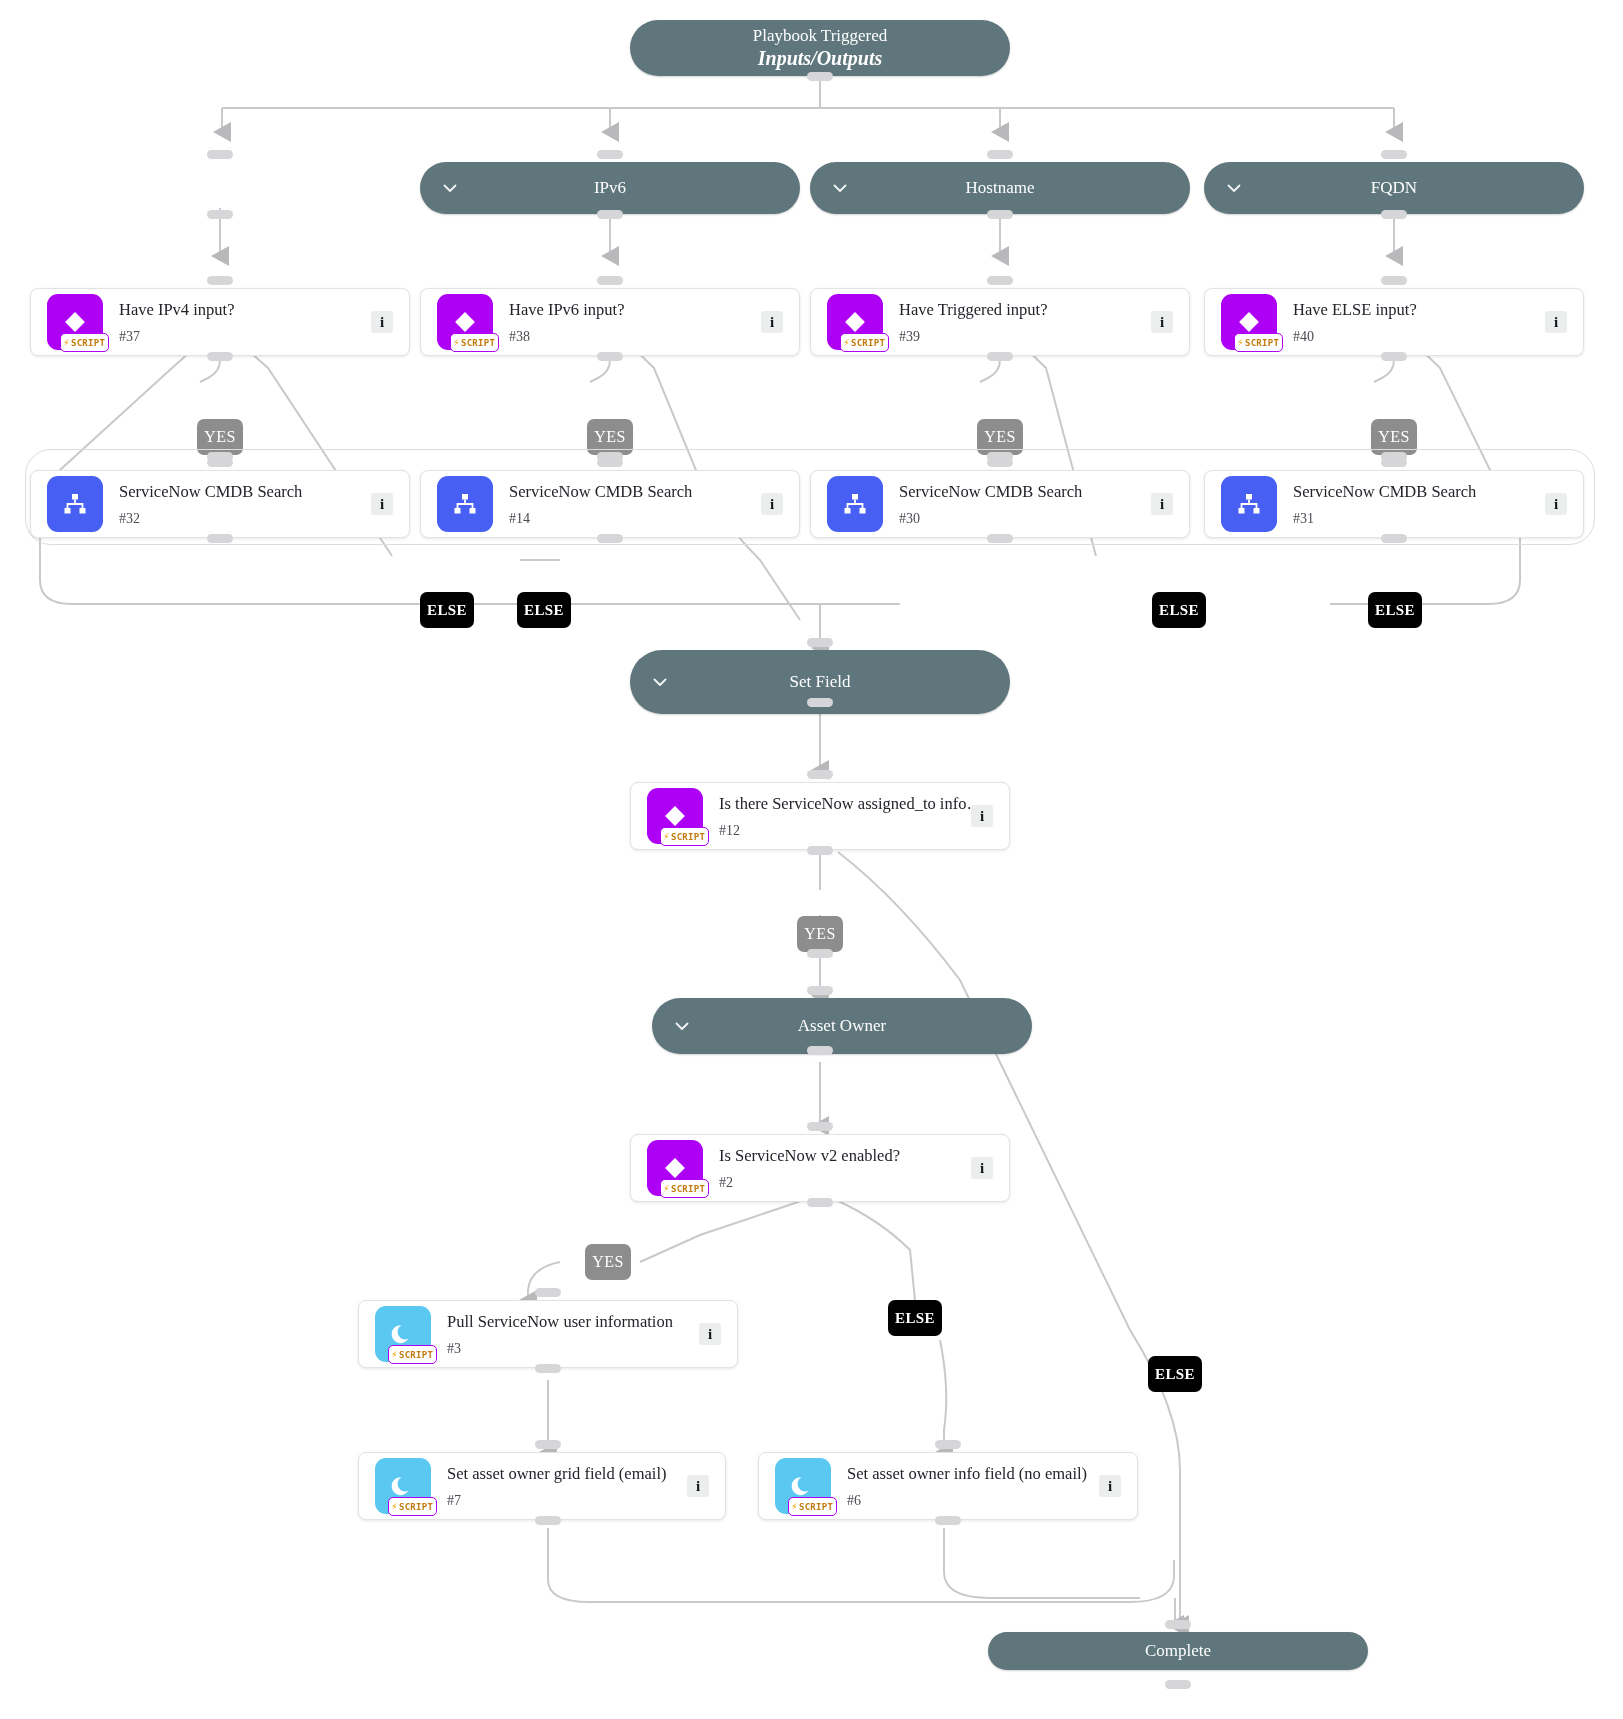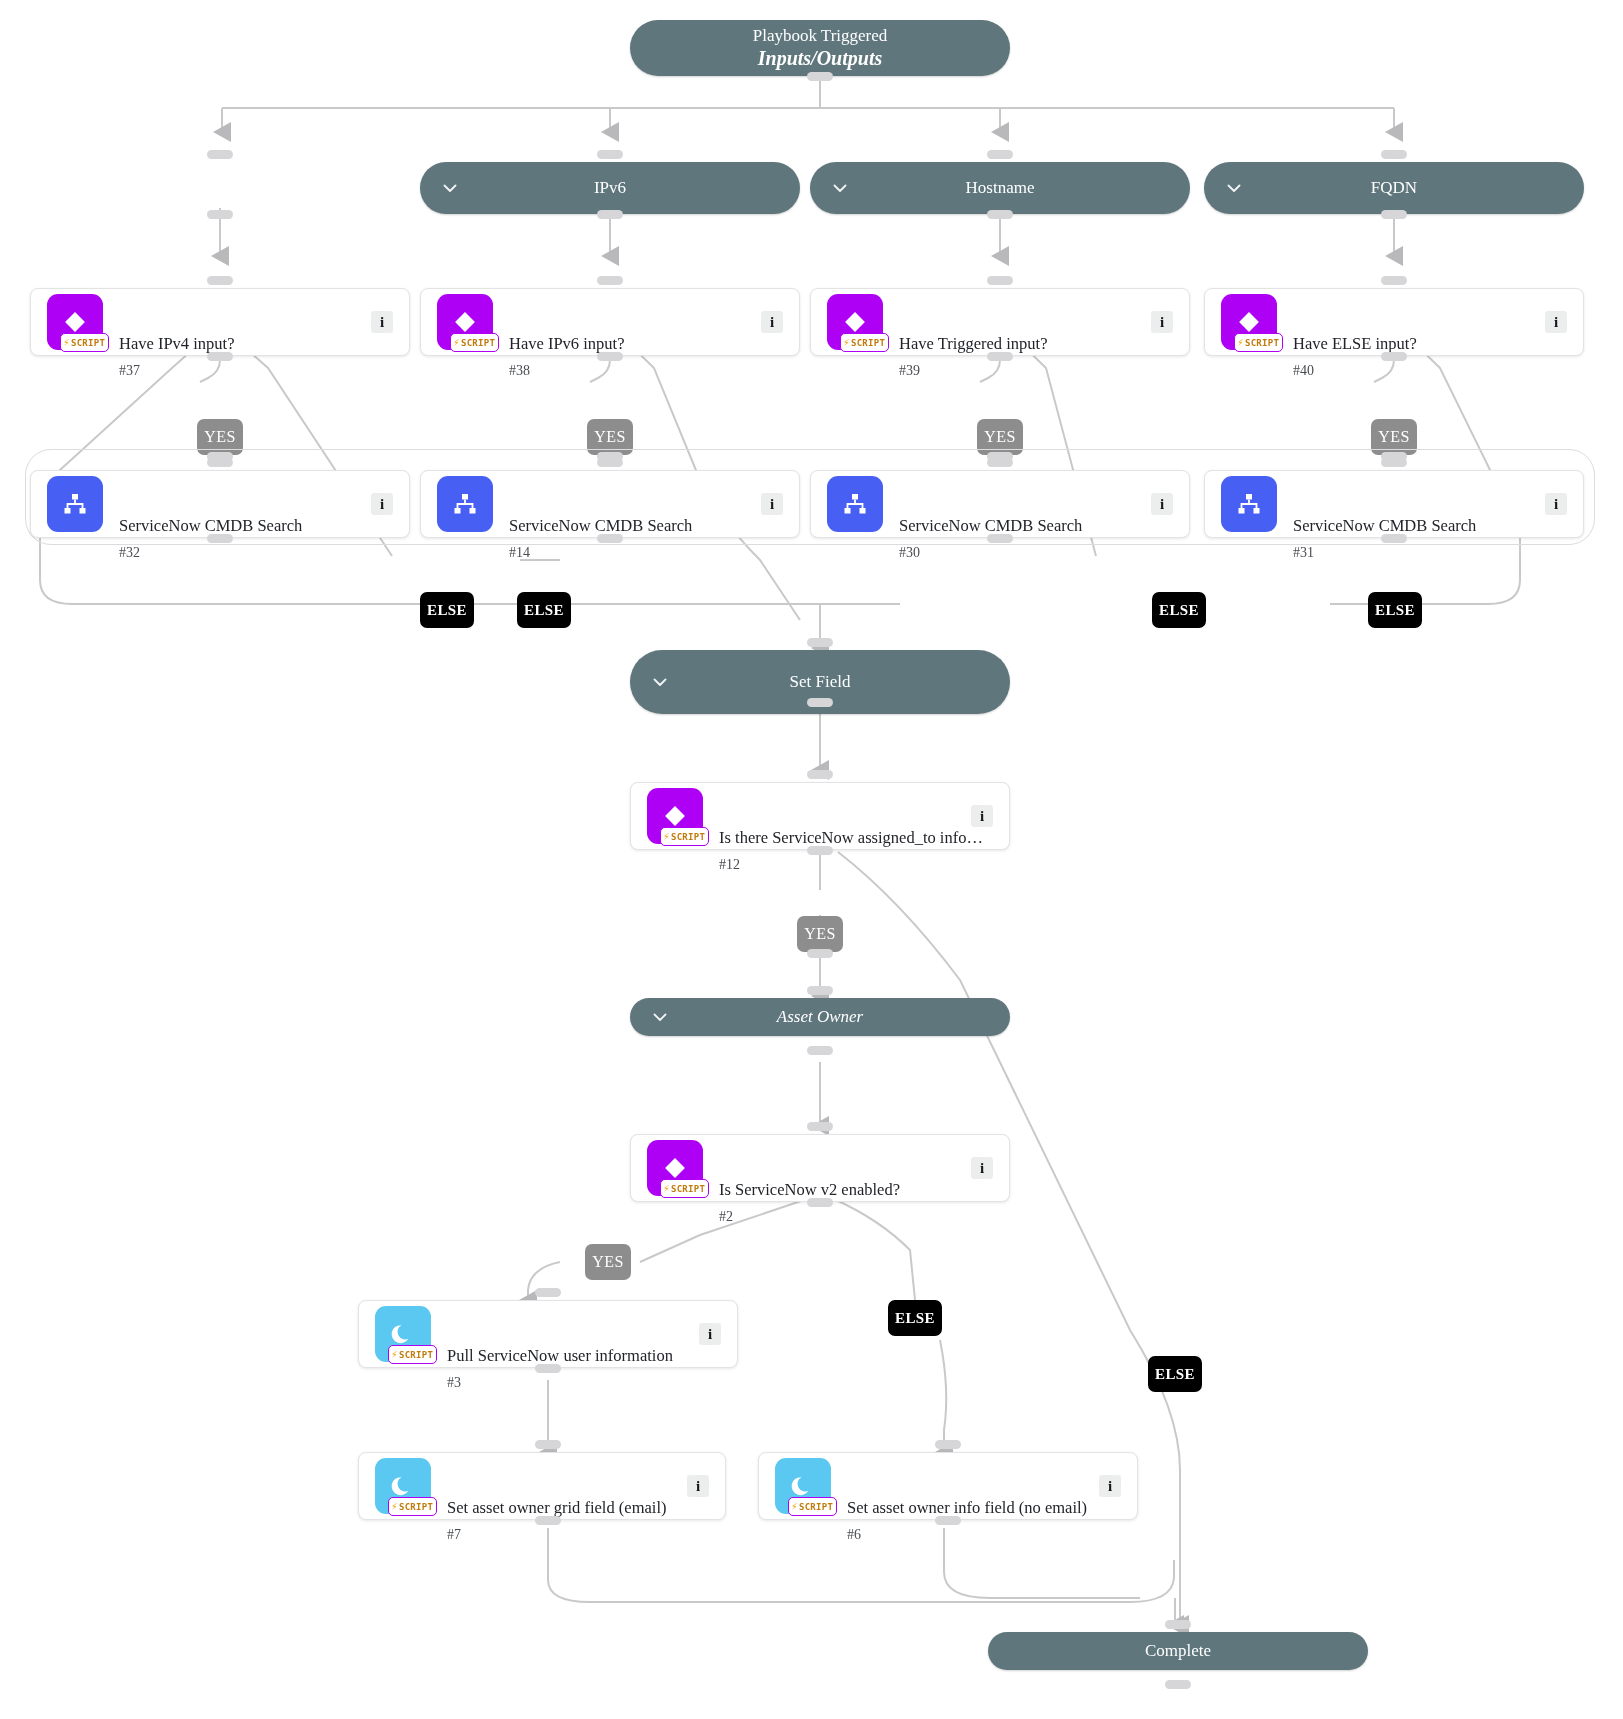--- a/index.html
+++ b/index.html
@@ -82,21 +82,20 @@
     font-size:9px;
     font-weight:bold;
     letter-spacing:.3px;
     color:#c27a0a;
   }
   .card .badge .bolt{color:#f3a712; font-size:11px; line-height:1;}
   .card .txt{
     position:absolute;
     left:88px; right:54px; top:50%;
     transform:translateY(-50%);
-    margin-top:34px;
   }
   .card .title{
     font-size:16.5px;
     color:#22242a;
     white-space:nowrap;
     overflow:hidden;
     text-overflow:ellipsis;
     line-height:1.2;
   }
   .card .num{
@@ -452,21 +451,21 @@
       <span class="num" style="display:block">#12</span>
     </span>
     <span class="info">i</span>
   </div>
   <div class="port" style="left:807px; top:770px;"></div>
   <div class="port" style="left:807px; top:846px;"></div>
 
   <div class="chip yes" style="left:797px; top:916px; width:46px; height:36px;">YES</div>
   <div class="port" style="left:807px; top:949px;"></div>
 
-  <div class="pill" style="left:630px; top:998px; width:380px; height:38px;font-style:italic;">
+  <div class="pill" style="left:652px; top:998px; width:380px; height:56px;">
     <span class="chev">
       <svg width="16" height="16" viewBox="0 0 16 16">
           <path d="M2.5 5.5 L8 11 L13.5 5.5" fill="none" stroke="#ffffff" stroke-width="1.8" stroke-linecap="round" stroke-linejoin="round"></path>
         </svg>
     </span>
     <span class="pill-label">Asset Owner</span>
   </div>
   <div class="port" style="left:807px; top:986px;"></div>
   <div class="port" style="left:807px; top:1046px;"></div>
 

